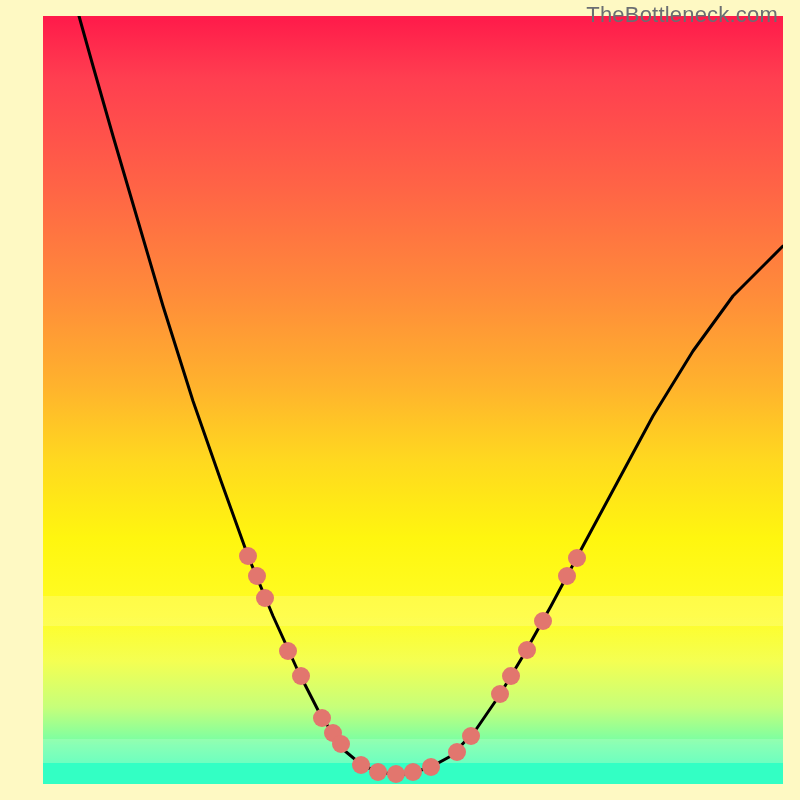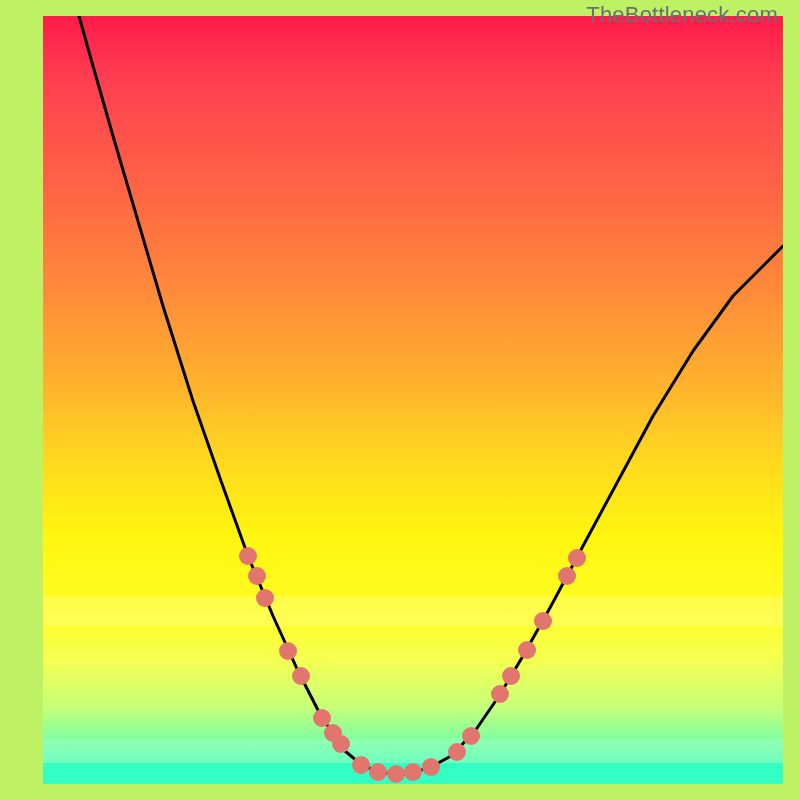--- a/index.html
+++ b/index.html
@@ -7,21 +7,21 @@
     padding: 0;
     width: 800px;
     height: 800px;
     overflow: hidden;
     font-family: Arial, Helvetica, sans-serif;
   }
   .stage {
     position: relative;
     width: 800px;
     height: 800px;
-    background: #bef264;
+    background: #fef9c3;
   }
   .plot-area {
     position: absolute;
     left: 43px;
     top: 16px;
     width: 740px;
     height: 768px;
     background: linear-gradient(to bottom,
       #ff1a4a 0%,
       #ff3e50 8%,

